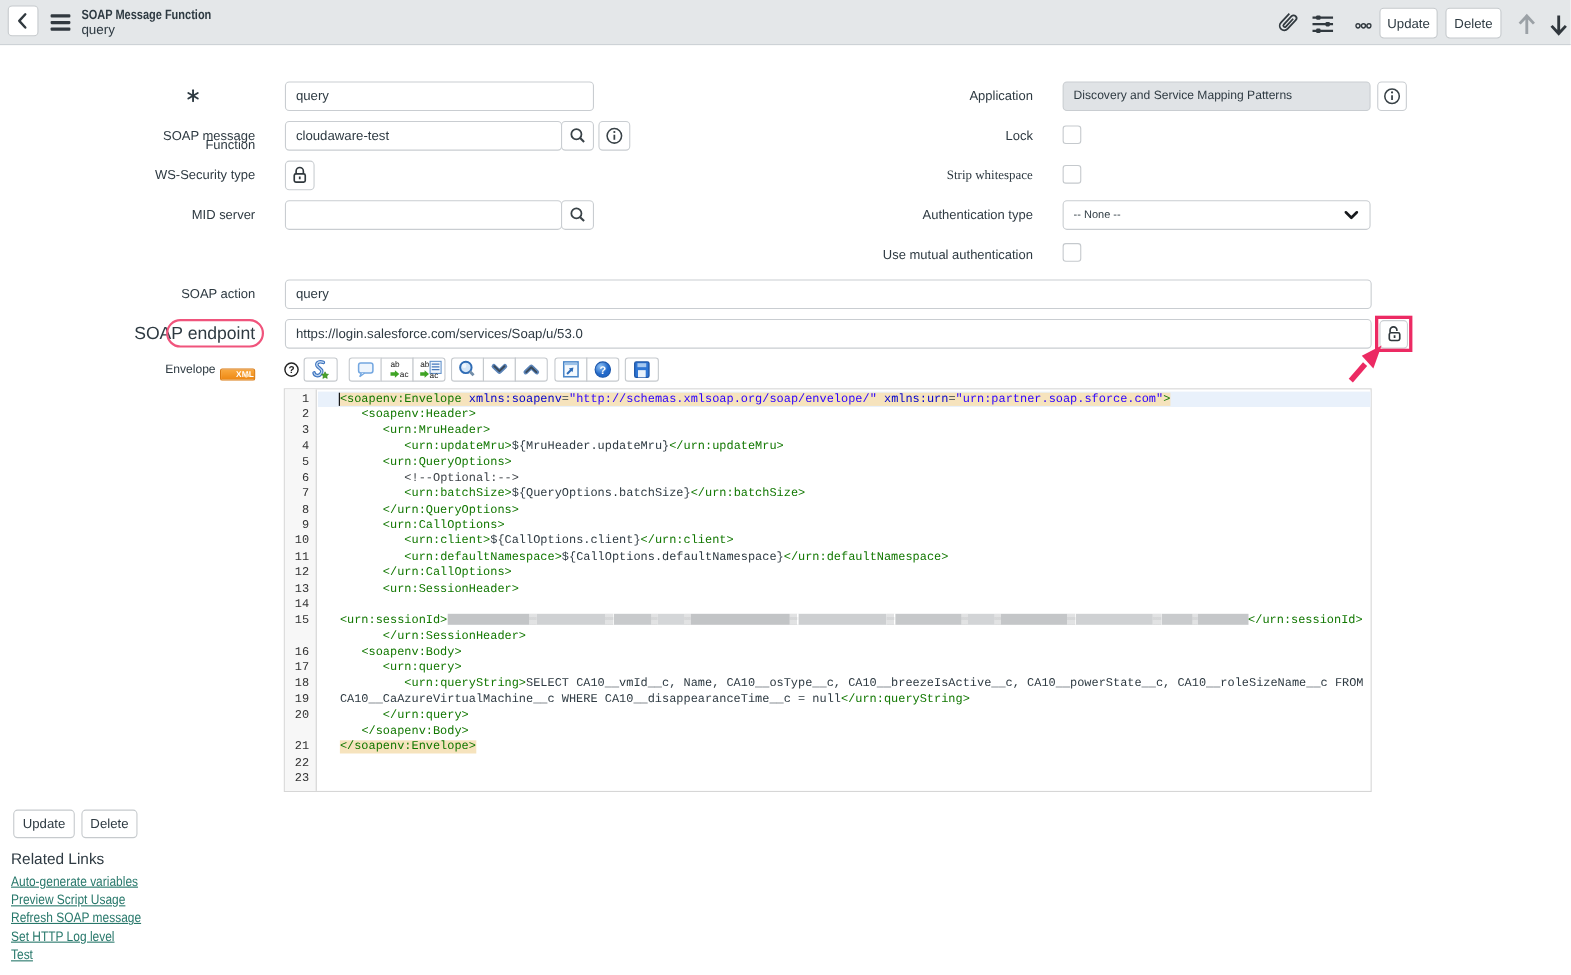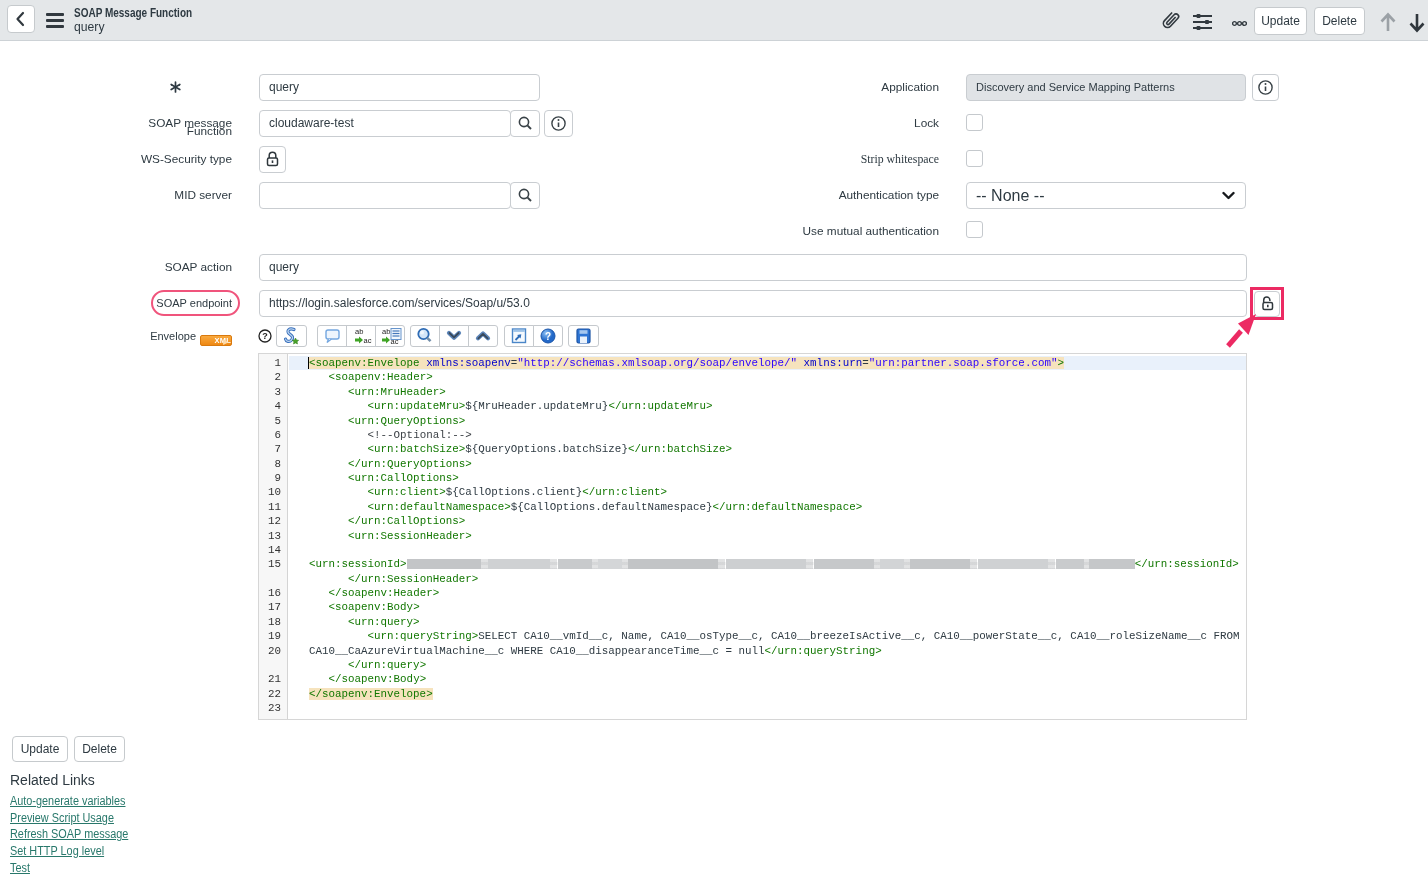--- a/index.html
+++ b/index.html
@@ -14,21 +14,21 @@
 #ttl1 { position:absolute; left:74px; top:6px; font-size:12.2px; font-weight:bold; color:#2e3a42; transform:scaleX(0.82); transform-origin:left; }
 #ttl2 { position:absolute; left:74px; top:19.5px; font-size:12.2px; color:#2e3a42; }
 .hdrbtn { position:absolute; top:7px; height:28px; background:#fff; border:1px solid #c6cacd; border-radius:4px; font-size:12px; color:#2e3a42; text-align:center; line-height:26px; }
 
 
 .lbl { position:absolute; font-size:11.8px; color:#2e3a42; text-align:right; line-height:27px; height:27px; white-space:nowrap; }
 .inp { position:absolute; height:27px; background:#fff; border:1px solid #c9cdd1; border-radius:4px; font-size:12px; color:#2e3a42; line-height:25px; padding-left:9px; white-space:nowrap; overflow:hidden; }
 .ro  { background:#e0e3e6; }
 .btn { position:absolute; height:27px; background:#fff; border:1px solid #c9cdd1; border-radius:4px; }
 .cb  { position:absolute; width:17px; height:17px; background:#fff; border:1px solid #c5c9cd; border-radius:3px; }
-.sel-f { position:absolute; height:27px; background:#fff; border:1px solid #c9cdd1; border-radius:4px; font-size:16px; line-height:25px; padding-left:9px; }
+.sel-f { position:absolute; height:27px; background:#fff; border:1px solid #c9cdd1; border-radius:4px; font-size:10px; line-height:25px; padding-left:9px; }
 
 
 #ed { position:absolute; left:258px; top:353px; width:989px; height:367px; border:1px solid #d6d6d6; background:#fff; }
 #gut { position:absolute; left:0; top:0; bottom:0; width:29px; background:#f7f7f7; border-right:1px solid #d4d4d4; }
 #cod, #gut { font-family:"Liberation Mono",monospace; font-size:10.85px; line-height:14.38px; }
 #gut .gn { text-align:right; padding-right:6px; color:#333; height:14.38px; }
 #cod { position:absolute; left:30px; top:2px; right:0; }
 #cod .r { white-space:pre; padding-left:20px; height:14.38px; }
 #cod .act { background:#e9f1fb; }
 t { color:#117700; }
@@ -151,21 +151,21 @@
       <path d="M1.5 2 L6.5 7 L11.5 2" fill="none" stroke="#16191c" stroke-width="2.4" stroke-linecap="round" stroke-linejoin="round"></path>
     </svg>
 </div>
 
 <div class="lbl" style="left:789px;top:218px;width:150px;">Use mutual authentication</div>
 <div class="cb" style="left:966px;top:221px;"></div>
 
 <div class="lbl" style="left:82px;top:254px;width:150px;">SOAP action</div>
 <div class="inp" style="left:259px;top:254px;width:988px;">query</div>
 
-<div class="lbl" style="left:82px;top:290px;width:150px;font-size:11px;">SOAP endpoint</div>
+<div class="lbl" style="left:82px;top:290px;width:150px;font-size:16px;">SOAP endpoint</div>
 <div class="abs" style="left:151px;top:289.5px;width:89px;height:26px;border:2px solid #f0547c;border-radius:13px;"></div>
 <div class="inp" style="left:259px;top:290px;width:988px;">https://login.salesforce.com/services/Soap/u/53.0</div>
 <div class="btn" style="left:1254px;top:291px;width:26px;height:26px;">
   <svg width="24" height="24" viewBox="0 0 24 24">
       <rect x="8" y="10.5" width="9.5" height="7" rx="1.5" fill="none" stroke="#2f373c" stroke-width="1.5"></rect>
       <path d="M8.7 10.3 V8.2 a3.1 3.1 0 0 1 6.2 0 V9" fill="none" stroke="#2f373c" stroke-width="1.5"></path>
       <line x1="12.8" y1="12.8" x2="12.8" y2="15.3" stroke="#2f373c" stroke-width="1.6"></line>
     </svg>
 </div>
 <div class="abs" style="left:1250px;top:287px;width:34px;height:33px;border:3.5px solid #ec2a63;"></div>
@@ -283,21 +283,20 @@
 <div class="r">         <t>&lt;urn:batchSize&gt;</t>${QueryOptions.batchSize}<t>&lt;/urn:batchSize&gt;</t></div>
 <div class="r">      <t>&lt;/urn:QueryOptions&gt;</t></div>
 <div class="r">      <t>&lt;urn:CallOptions&gt;</t></div>
 <div class="r">         <t>&lt;urn:client&gt;</t>${CallOptions.client}<t>&lt;/urn:client&gt;</t></div>
 <div class="r">         <t>&lt;urn:defaultNamespace&gt;</t>${CallOptions.defaultNamespace}<t>&lt;/urn:defaultNamespace&gt;</t></div>
 <div class="r">      <t>&lt;/urn:CallOptions&gt;</t></div>
 <div class="r">      <t>&lt;urn:SessionHeader&gt;</t></div>
 <div class="r"></div>
 <div class="r"><t>&lt;urn:sessionId&gt;</t><span class="blr" style="width:74px;background:#c3c5c7"></span><span class="blr" style="width:7px"></span><span class="blr" style="width:62px;background:#cfd1d3"></span><span class="blr" style="width:8px"></span><span class="blr" style="width:34px;background:#c8cacc"></span><span class="blr" style="width:6px"></span><span class="blr" style="width:24px;background:#d4d6d8"></span><span class="blr" style="width:6px"></span><span class="blr" style="width:90px;background:#c2c4c6"></span><span class="blr" style="width:8px"></span><span class="blr" style="width:80px;background:#cdcfd1"></span><span class="blr" style="width:8px"></span><span class="blr" style="width:60px;background:#c6c8ca"></span><span class="blr" style="width:6px"></span><span class="blr" style="width:24px;background:#d2d4d6"></span><span class="blr" style="width:6px"></span><span class="blr" style="width:60px;background:#c4c6c8"></span><span class="blr" style="width:8px"></span><span class="blr" style="width:70px;background:#cfd1d3"></span><span class="blr" style="width:8px"></span><span class="blr" style="width:28px;background:#c9cbcd"></span><span class="blr" style="width:5px"></span><span class="blr" style="width:46px;background:#c5c7c9"></span><t>&lt;/urn:sessionId&gt;</t></div>
 <div class="r">      <t>&lt;/urn:SessionHeader&gt;</t></div>
-<div class="r">   <t>&lt;/soapenv:Header&gt;</t></div>
 <div class="r">   <t>&lt;soapenv:Body&gt;</t></div>
 <div class="r">      <t>&lt;urn:query&gt;</t></div>
 <div class="r">         <t>&lt;urn:queryString&gt;</t>SELECT CA10__vmId__c, Name, CA10__osType__c, CA10__breezeIsActive__c, CA10__powerState__c, CA10__roleSizeName__c FROM</div>
 <div class="r">CA10__CaAzureVirtualMachine__c WHERE CA10__disappearanceTime__c = null<t>&lt;/urn:queryString&gt;</t></div>
 <div class="r">      <t>&lt;/urn:query&gt;</t></div>
 <div class="r">   <t>&lt;/soapenv:Body&gt;</t></div>
 <div class="r"><span class="sel"><t>&lt;/soapenv:Envelope&gt;</t></span></div>
 </div>
 </div>
 

